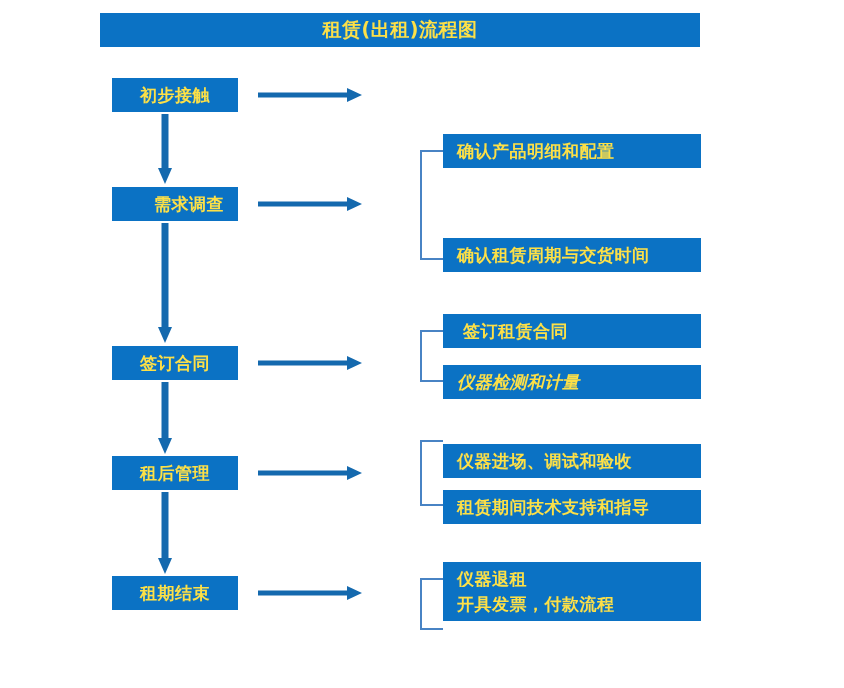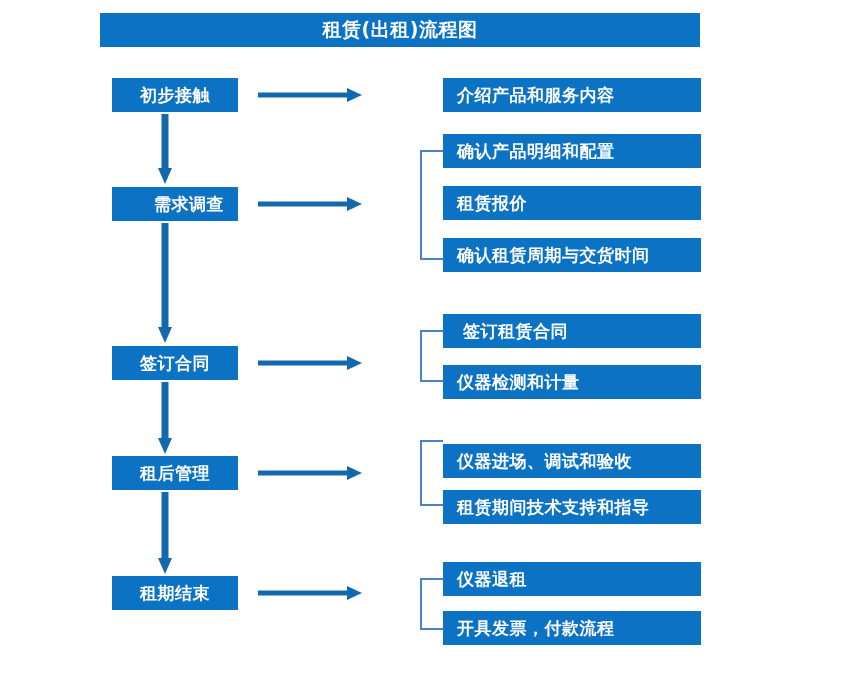--- a/index.html
+++ b/index.html
@@ -17,21 +17,21 @@
     position: relative;
     width: 844px;
     height: 688px;
     background: #ffffff;
   }
 
   
   .box {
     position: absolute;
     background: #0B72C4;
-    color: #ffffff;
+    color: #fde047;
     display: flex;
     align-items: center;
     box-sizing: border-box;
     font-weight: 700;
     letter-spacing: 0.5px;
     white-space: nowrap;
   }
   .title-bar {
     left: 100px;
     top: 13px;
@@ -160,33 +160,31 @@
   </div>
 
   <div class="bracket" style="top:150px; height:110px;"></div>
 
   <div class="bracket" style="top:330px; height:52px;"></div>
 
   <div class="bracket" style="top:440px; height:66px;"></div>
 
   <div class="bracket" style="top:578px; height:52px;"></div>
 
-  <div class="box detail-box" style="top:78px;">介绍产品和服务内容</div>
 
   <div class="box detail-box" style="top:134px;">确认产品明细和配置</div>
 
-  <div class="box detail-box" style="top:186px;">租赁报价</div>
 
   <div class="box detail-box" style="top:238px;">确认租赁周期与交货时间</div>
 
   <div class="box detail-box" style="top:314px;padding-left:20px;">签订租赁合同</div>
 
-  <div class="box detail-box" style="top:365px;">仪器检测和计量</div>
+  <div class="box detail-box" style="top:365px;font-style:italic;">仪器检测和计量</div>
 
   <div class="box detail-box" style="top:444px;">仪器进场、调试和验收</div>
 
   <div class="box detail-box" style="top:490px;">租赁期间技术支持和指导</div>
 
   <div class="box detail-box" style="top:562px;">仪器退租</div>
 
-  <div class="box detail-box" style="top:611px;">开具发票，付款流程</div>
+  <div class="box detail-box" style="top:587px;">开具发票，付款流程</div>
 
 </div>
 
 </body></html>

